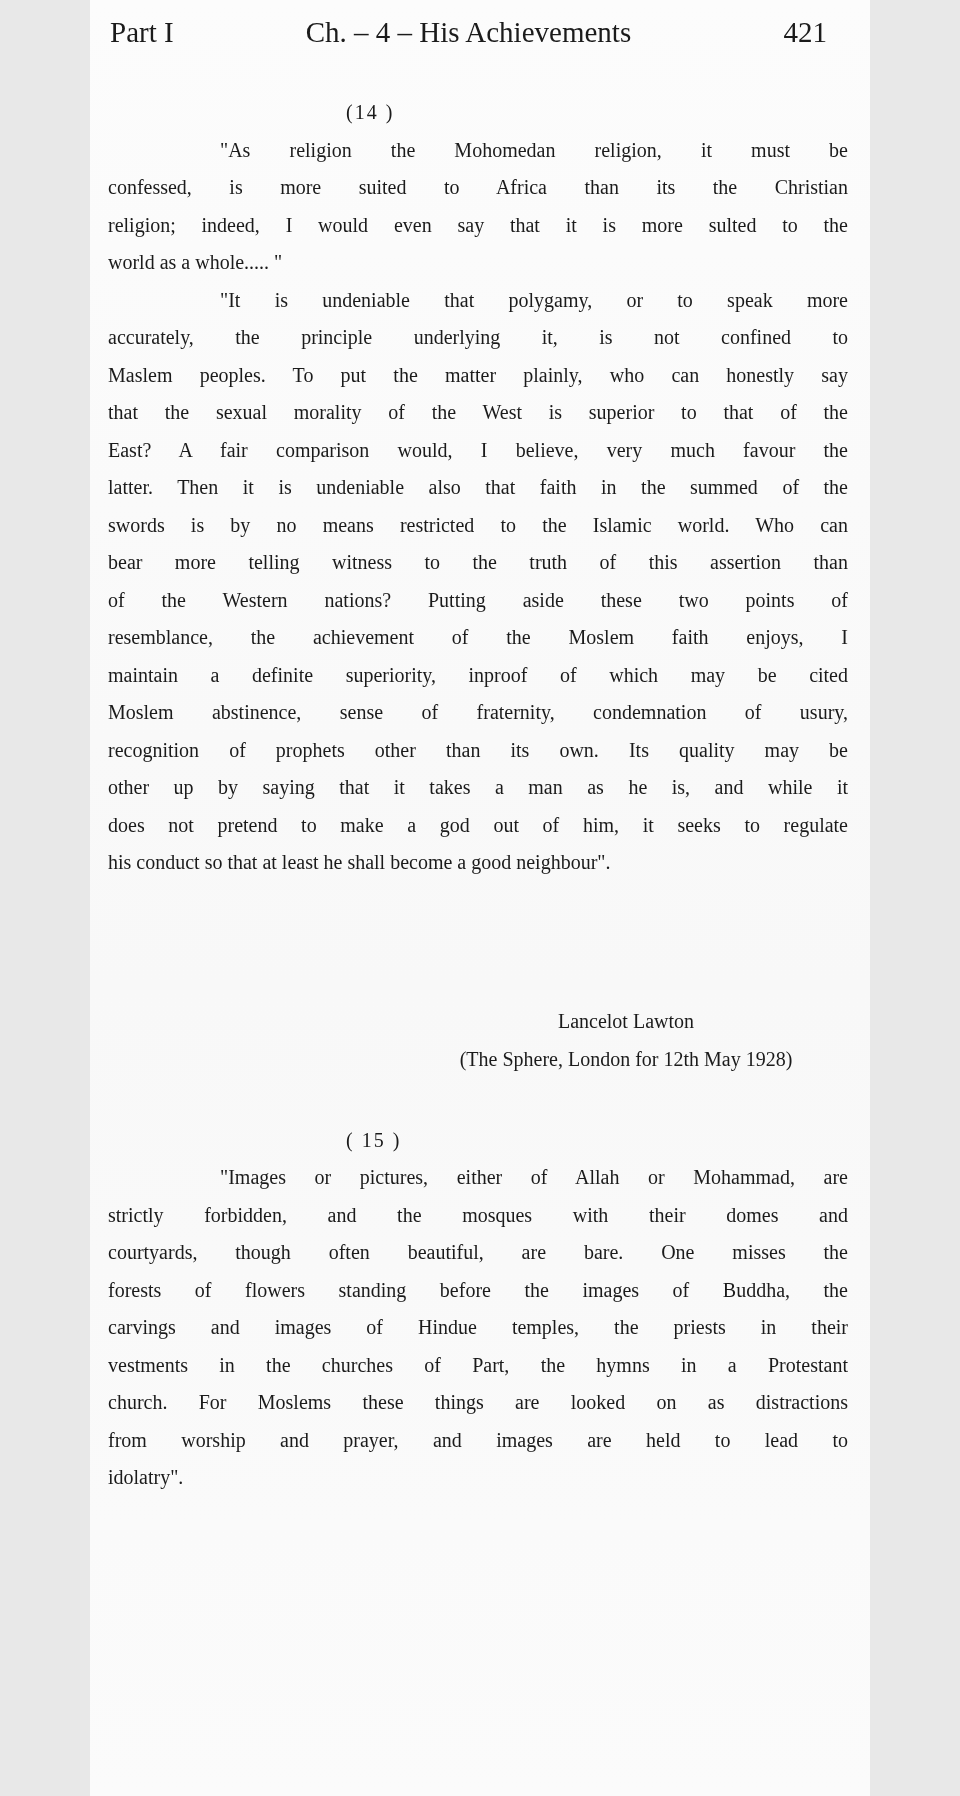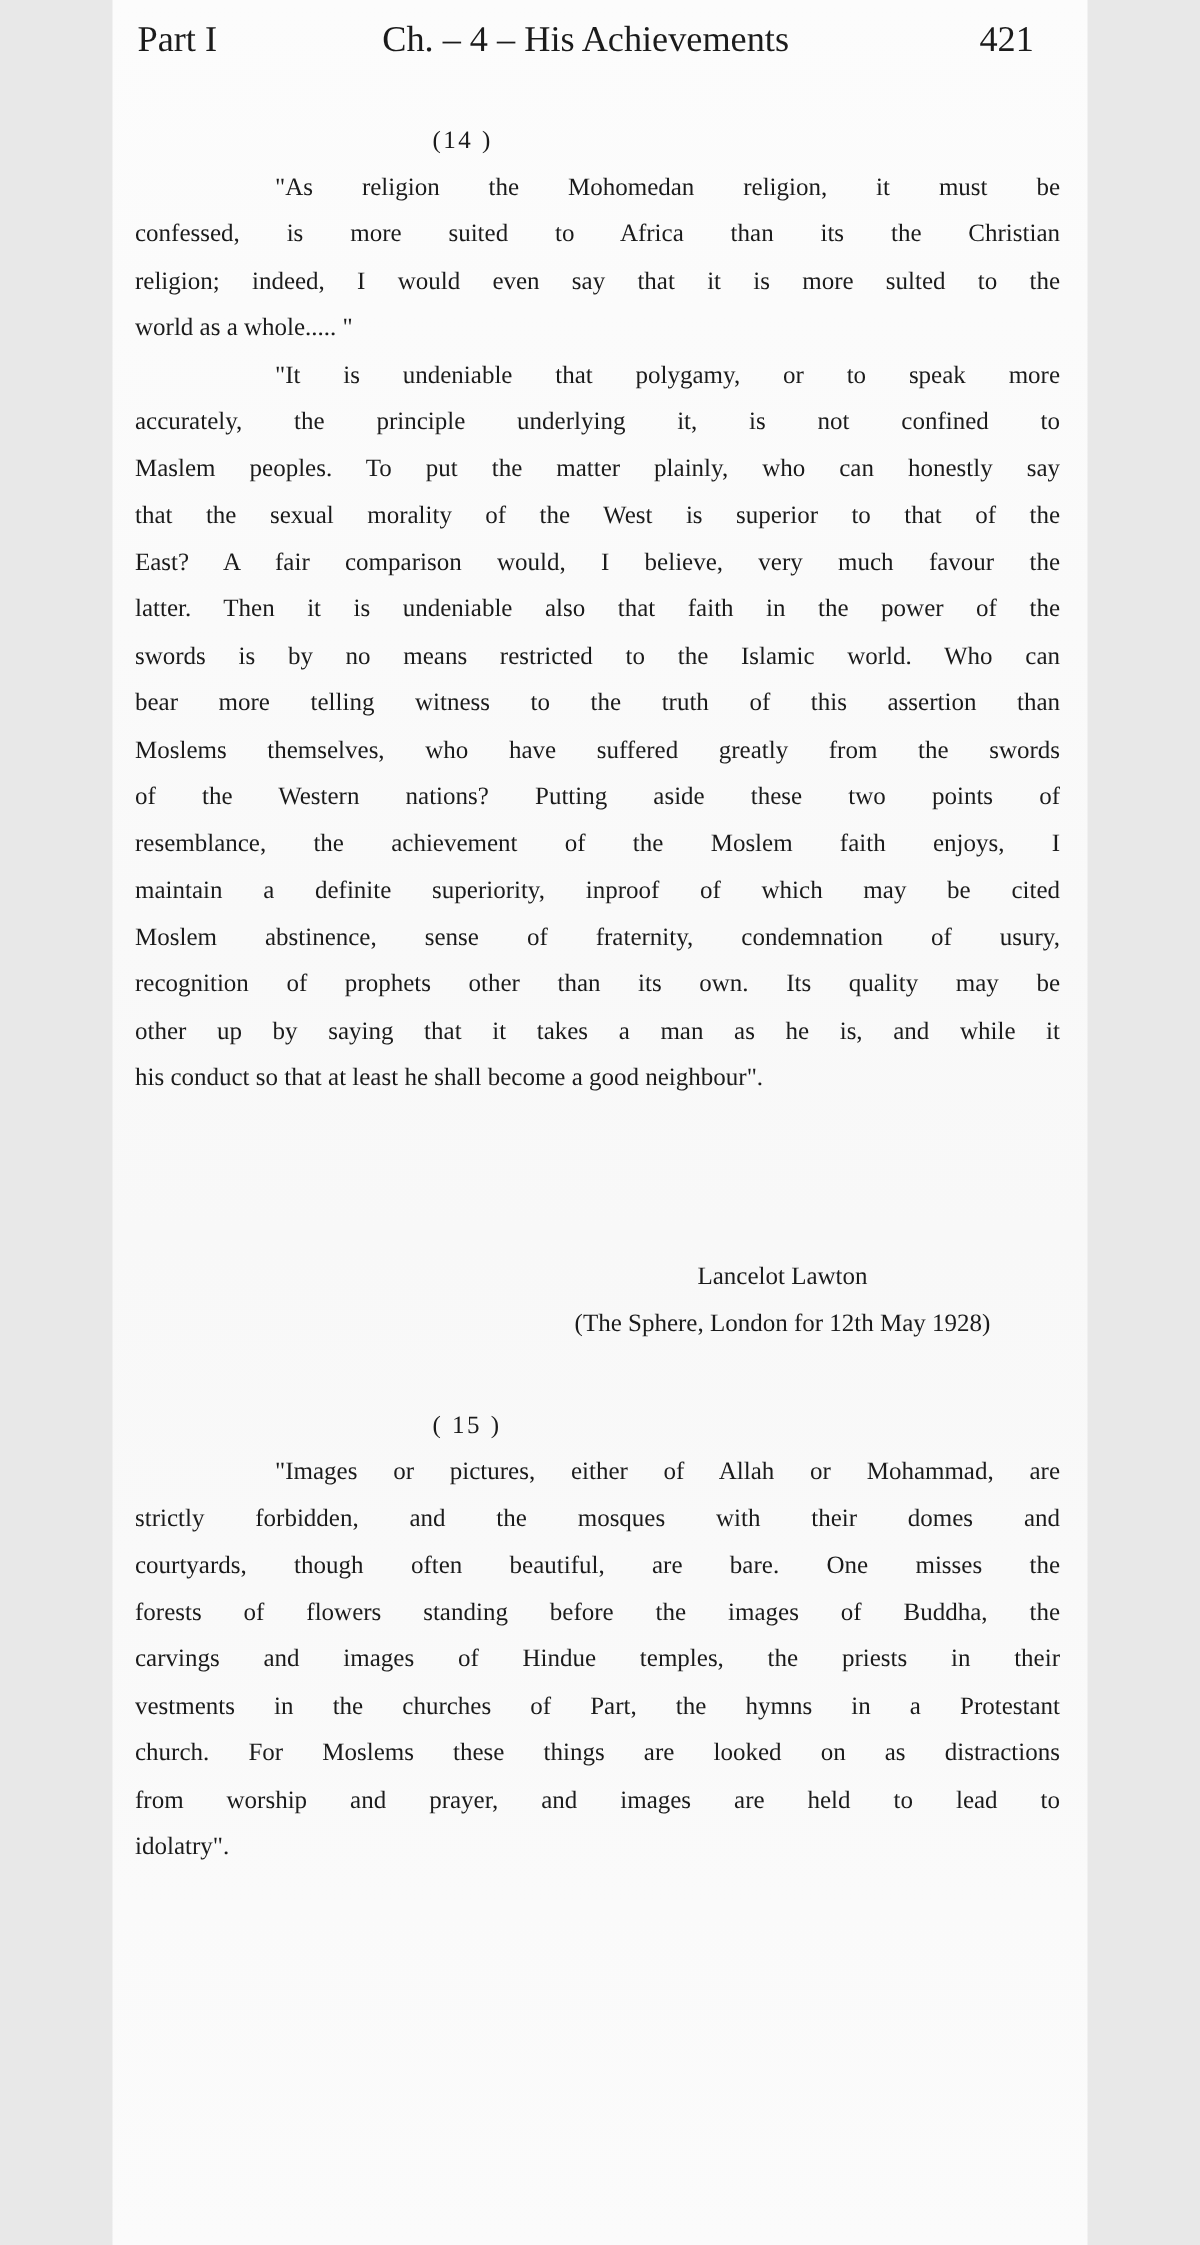--- a/index.html
+++ b/index.html
@@ -85,30 +85,30 @@
         <div class="line">religion; indeed, I would even say that it is more sulted to the</div>
         <div class="line last-line">world as a whole..... "</div>
       </div>
 
     <div class="paragraph">
         <div class="line">"It is undeniable that polygamy, or to speak more</div>
         <div class="line">accurately, the principle underlying it, is not confined to</div>
         <div class="line">Maslem peoples. To put the matter plainly, who can honestly say</div>
         <div class="line">that the sexual morality of the West is superior to that of the</div>
         <div class="line">East? A fair comparison would, I believe, very much favour the</div>
-        <div class="line">latter. Then it is undeniable also that faith in the power of the</div>
+        <div class="line">latter. Then it is undeniable also that faith in the summed of the</div>
         <div class="line">swords is by no means restricted to the Islamic world. Who can</div>
         <div class="line">bear more telling witness to the truth of this assertion than</div>
-        <div class="line">Moslems themselves, who have suffered greatly from the swords</div>
         <div class="line">of the Western nations? Putting aside these two points of</div>
         <div class="line">resemblance, the achievement of the Moslem faith enjoys, I</div>
         <div class="line">maintain a definite superiority, inproof of which may be cited</div>
         <div class="line">Moslem abstinence, sense of fraternity, condemnation of usury,</div>
         <div class="line">recognition of prophets other than its own. Its quality may be</div>
         <div class="line">other up by saying that it takes a man as he is, and while it</div>
+        <div class="line">does not pretend to make a god out of him, it seeks to regulate</div>
         <div class="line last-line">his conduct so that at least he shall become a good neighbour".</div>
       </div>
 
     <div class="attribution">
       <div>Lancelot Lawton</div>
       <div>(The Sphere, London for 12th May 1928)</div>
     </div>
 
     <div class="section-marker marker-15">( 15 )</div>
 

